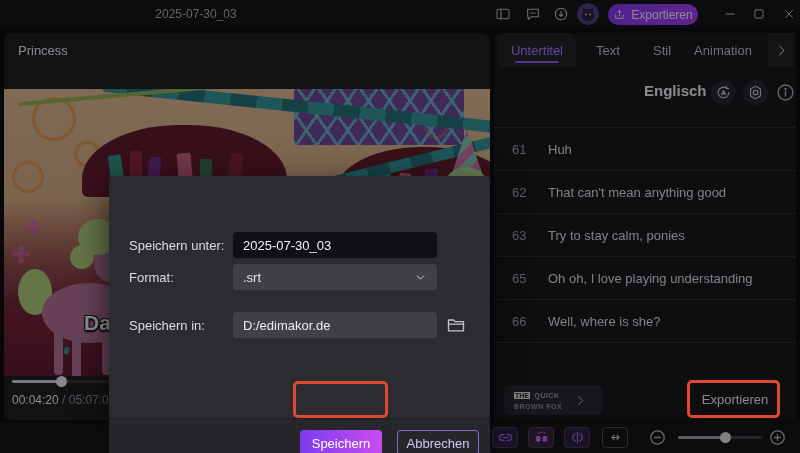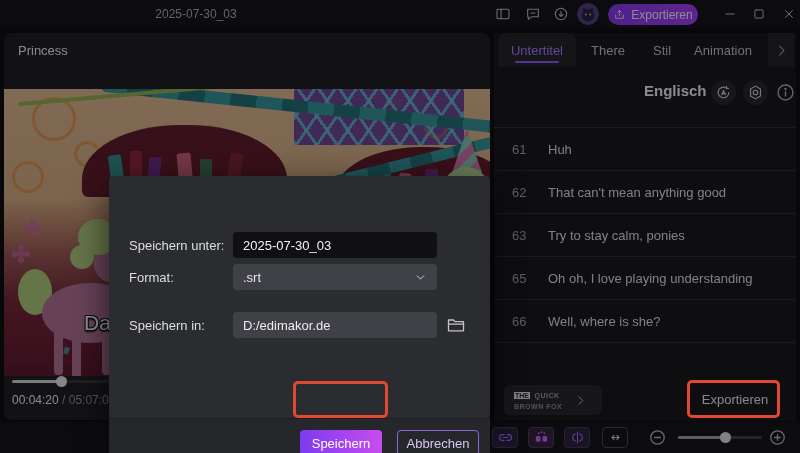--- a/index.html
+++ b/index.html
@@ -67,21 +67,21 @@
   .p-mane { position:absolute; background:#aac476; border-radius:50%; }
   .p-eye { position:absolute; left:104px; top:50px; width:7px; height:9px; background:#1c1020;
     border-radius:50%; }
   .p-tail { position:absolute; left:2px; top:62px; width:34px; height:46px; background:#aac476;
     border-radius:50%; }
   
   .pinkie { position:absolute; left:214px; top:138px; width:130px; height:150px; }
   .pk-body { position:absolute; left:8px; top:28px; width:118px; height:110px; border-radius:50%;
     background:#c2628c; }
   .pk-curl { position:absolute; background:#993260; border-radius:50%; }
-  .vid-subtitle { position:absolute; left:80px; top:222px; font-size:21px; font-weight:normal;
+  .vid-subtitle { position:absolute; left:80px; top:222px; font-size:21px; font-weight:bold;
     color:#f2f2f2; text-shadow:-1px -1px 0 #111,1px -1px 0 #111,-1px 1px 0 #111,1px 1px 0 #111,0 2px 2px #000; }
   
   .seek-track { position:absolute; left:8px; top:347px; width:472px; height:3px; background:#323236;
     border-radius:2px; cursor:pointer; }
   .seek-played { position:absolute; left:0; top:0; width:47px; height:3px; background:#cfcfd4;
     border-radius:2px; }
   .seek-handle { position:absolute; left:44px; top:-4px; width:11px; height:11px; border-radius:50%;
     background:#e4e4e8; cursor:grab; }
   .time-row { position:absolute; left:8px; top:360px; font-size:12px; }
   .t-cur { color:#e9e9ed; } .t-sep,.t-total { color:#8e8e94; }
@@ -307,21 +307,21 @@
     <div class="time-row">
       <span class="t-cur">00:04:20</span>
       <span class="t-sep">/</span>
       <span class="t-total">05:07:03</span>
     </div>
   </div>
 
   <div class="right-panel">
     <div class="tabs">
       <div class="tab tab-active">Untertitel</div>
-      <div class="tab tab-text">There</div>
+      <div class="tab tab-text">Text</div>
       <div class="tab tab-stil">Stil</div>
       <div class="tab tab-anim">Animation</div>
       <div class="tab-more">
         <svg class="ic" viewBox="0 0 24 24" width="15" height="15">
             <path d="M9 5l7 7-7 7"></path>
           </svg>
       </div>
     </div>
 
     <div class="orig-row">

